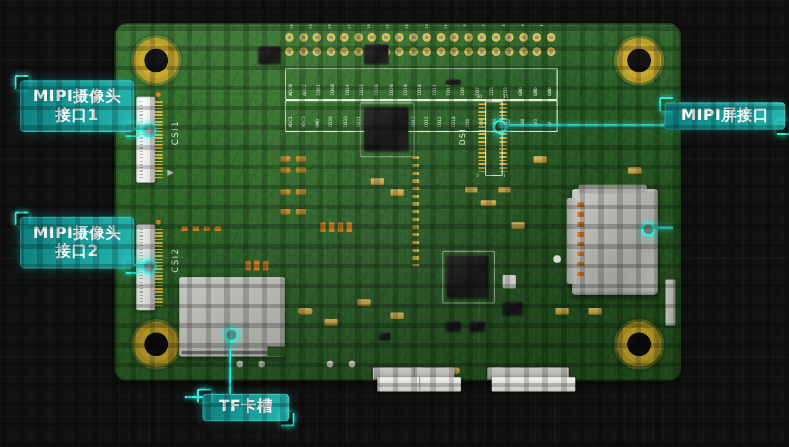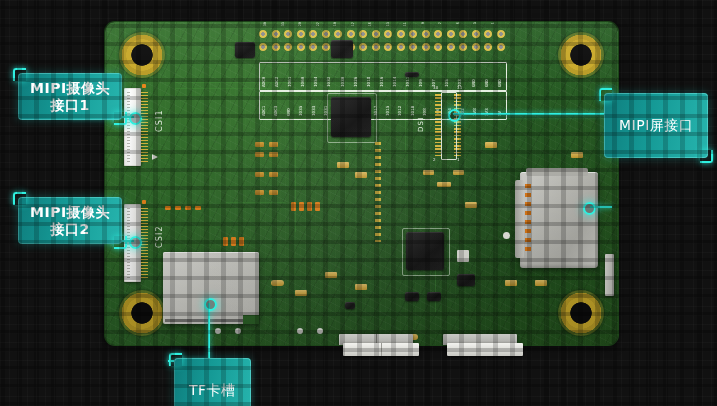--- a/index.html
+++ b/index.html
@@ -121,21 +121,21 @@
   .callout{position:absolute;}
   .badge{
     position:relative;display:flex;align-items:center;justify-content:center;
     background:linear-gradient(100deg,#0f7d7d 0%,#159a96 45%,#27b5ae 100%);
     color:#ffffff;border-radius:4px;
     box-shadow:0 0 10px rgba(34,200,190,.30), inset 0 0 0 1px rgba(150,255,248,.35);
     text-align:center;line-height:1.18;letter-spacing:.5px;
     font-family:"DejaVu Sans","Liberation Sans",sans-serif;
   }
   .badge.two{padding:7px 12px;font-size:14px;font-weight:700;}
-  .badge.one{padding:24px 15px;font-size:14px;font-weight:400;}
+  .badge.one{padding:4px 15px;font-size:14px;font-weight:700;}
   
   .brk{position:absolute;border:2px solid #2ff0e0;pointer-events:none;
        box-shadow:0 0 6px rgba(47,240,224,.75);}
   .brk.tl{left:-5px;top:-5px;width:11px;height:11px;border-right:0;border-bottom:0;border-radius:3px 0 0 0;}
   .brk.br{right:-5px;bottom:-5px;width:11px;height:11px;border-left:0;border-top:0;border-radius:0 0 3px 0;}
 
   .leader{position:absolute;background:#2ff0e0;box-shadow:0 0 5px rgba(47,240,224,.85);}
   .dot{position:absolute;width:9px;height:9px;border-radius:50%;
        border:2px solid #2ff0e0;background:rgba(10,40,40,.35);
        box-shadow:0 0 8px rgba(47,240,224,.95);}
@@ -428,21 +428,21 @@
       <span class="brk br"></span>
     </div>
   </div>
 
   <div class="leader" style="left:590px;top:206px;width:22px;height:2px;"></div>
   <div class="dot" style="left:583px;top:202px;"></div>
 
   <div class="leader" style="left:208px;top:303px;width:2px;height:58px;"></div>
   <div class="leader" style="left:168px;top:360px;width:42px;height:2px;"></div>
   <div class="dot" style="left:204px;top:298px;"></div>
-  <div class="callout" style="left:174px;top:358px;">
+  <div class="callout" style="left:184px;top:358px;">
     <div class="badge one">
       <span>TF卡槽</span>
       <span class="brk tl"></span>
       <span class="brk br"></span>
     </div>
   </div>
 
 </div>
 
 </body></html>

